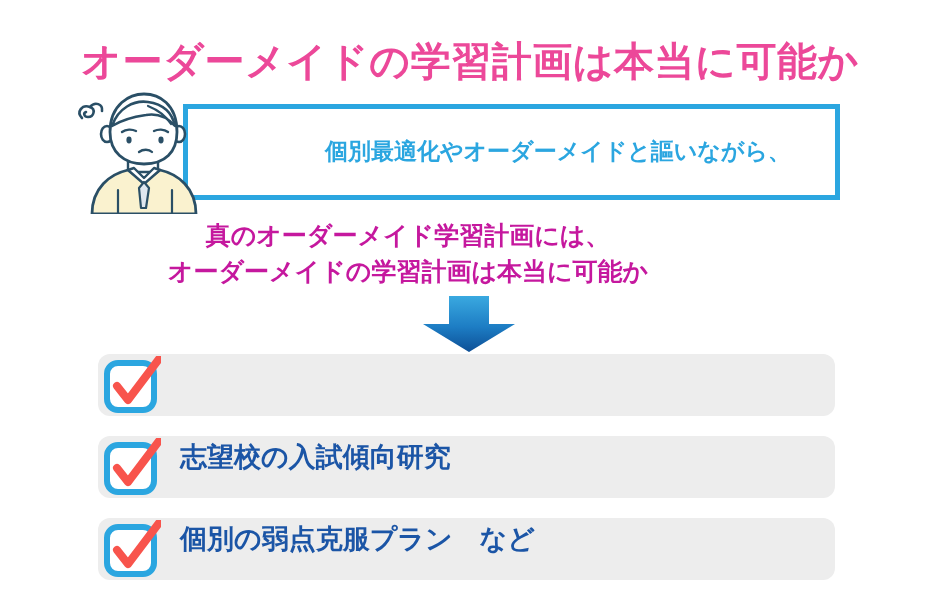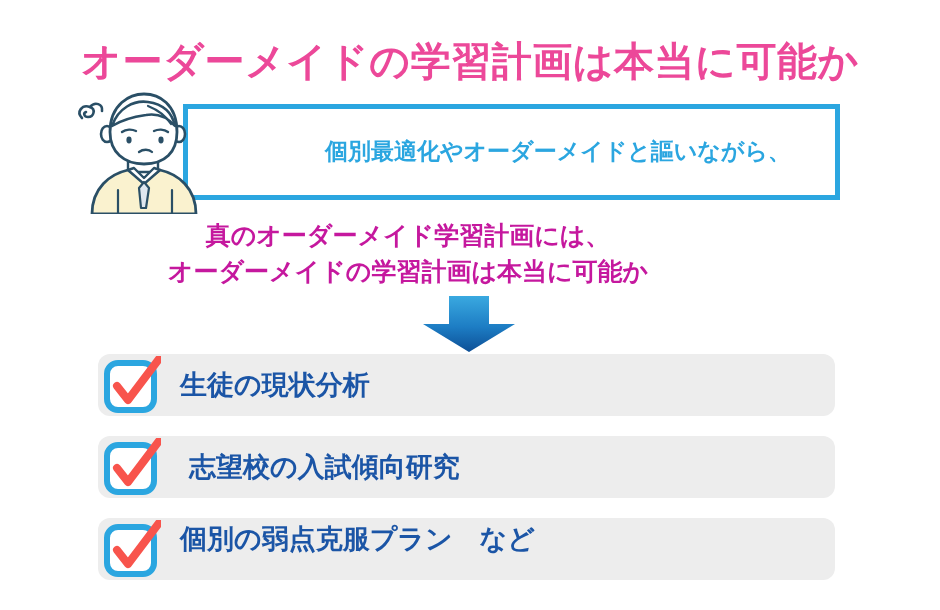--- a/index.html
+++ b/index.html
@@ -136,21 +136,21 @@
     height: 62px;
     display: flex;
     align-items: center;
     color: #1b55a6;
     font-size: 27px;
     font-weight: 700;
     white-space: pre;
     z-index: 3;
   }
   .check-label.r0 { top: 2px; }
-  .check-label.r1 { top: 84px; margin-left: 9px; }
+  .check-label.r1 { top: 74px; }
   .check-label.r2 { top: 156px; font-family: Liberation Mono, monospace; }
 </style>
 </head>
 <body>
 
 <div class="slide">
 
   <div class="title">オーダーメイドの学習計画は本当に可能か</div>
 
   <div class="callout-box"></div>
@@ -231,18 +231,17 @@
         <path d="M14 30 L25 44 L56 3" fill="none" stroke="#f8544c" stroke-width="8" stroke-linecap="round" stroke-linejoin="round"></path>
       </svg>
     </div>
     <div class="check-box r2">
       <svg viewBox="0 0 58 58" width="58" height="58" aria-hidden="true">
         <rect x="4" y="7" width="47" height="47" rx="11" fill="#ffffff" stroke="#2ba6e0" stroke-width="6"></rect>
         <path d="M14 30 L25 44 L56 3" fill="none" stroke="#f8544c" stroke-width="8" stroke-linecap="round" stroke-linejoin="round"></path>
       </svg>
     </div>
 
-    <div class="check-label r0">生徒の現状分析</div>
     <div class="check-label r1">志望校の入試傾向研究</div>
     <div class="check-label r2">個別の弱点克服プラン　など</div>
 
   </div>
 </div>
 
 </body></html>

